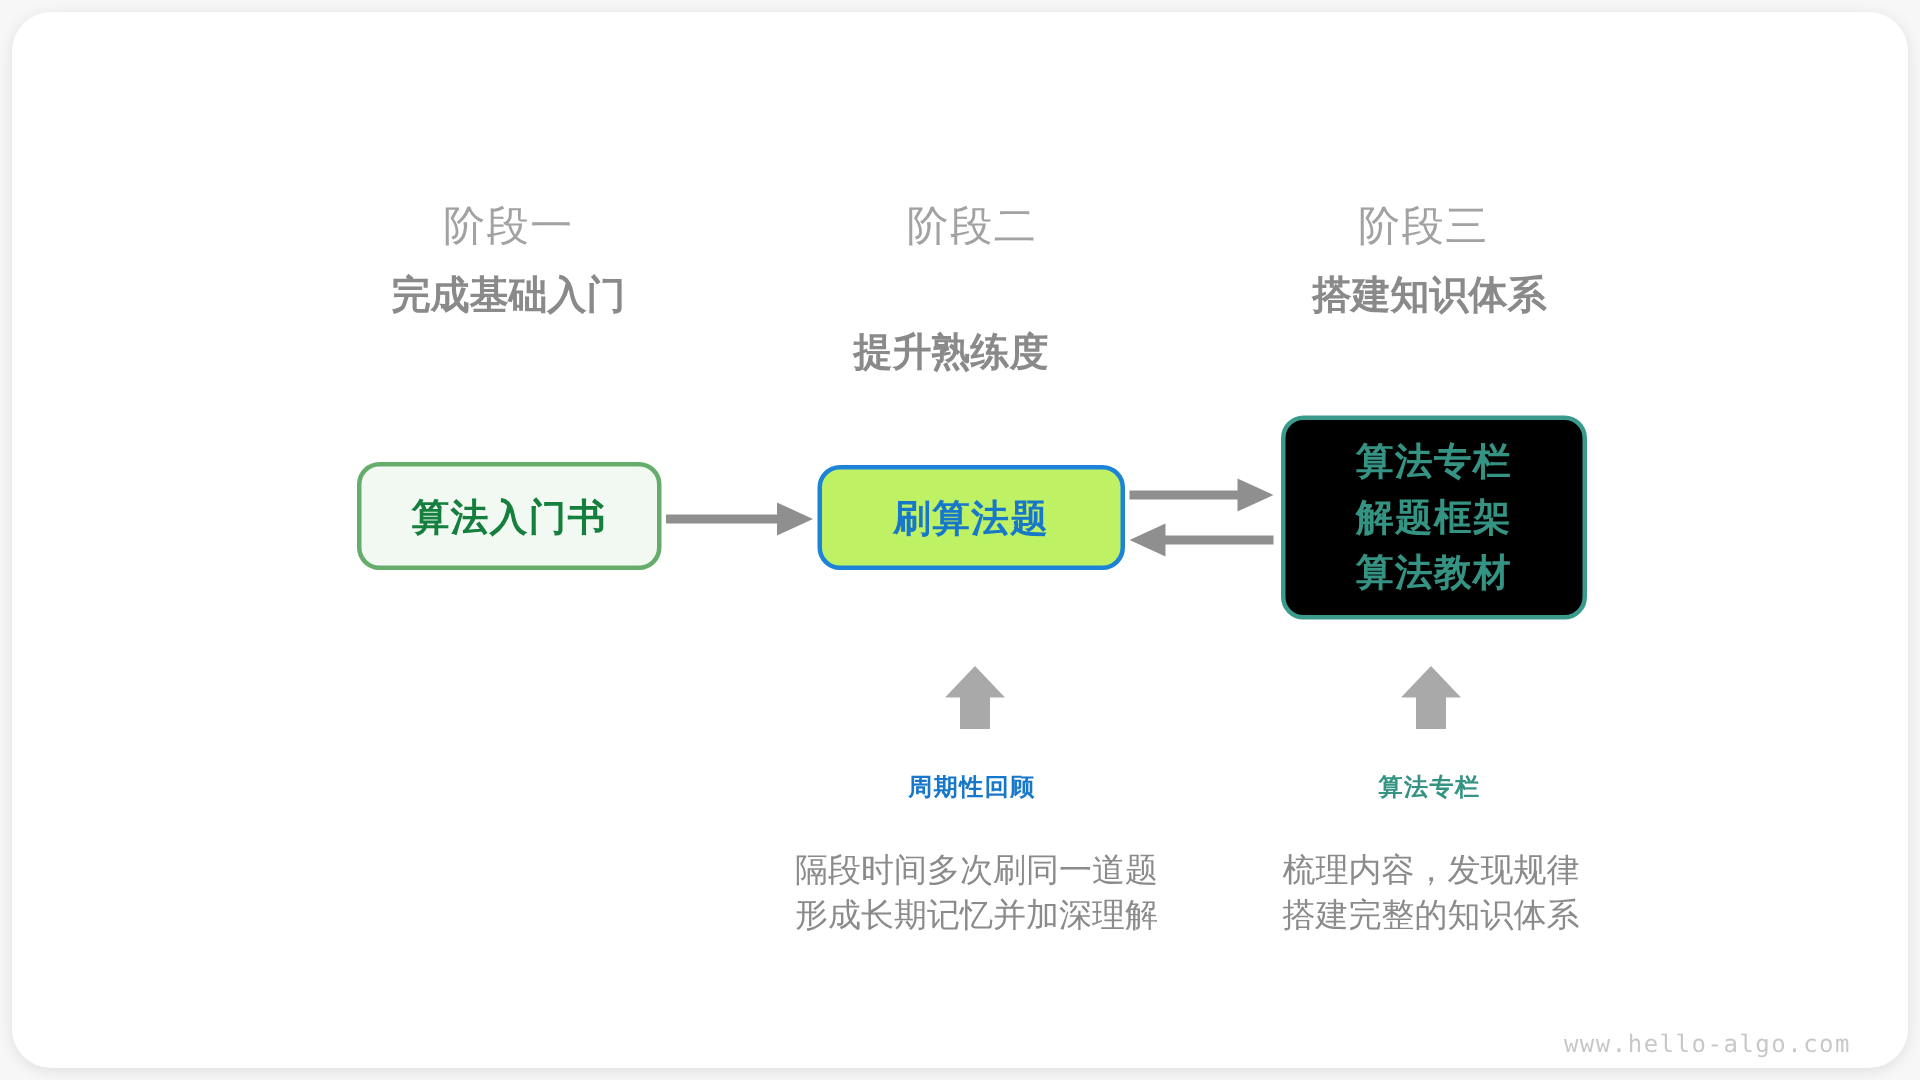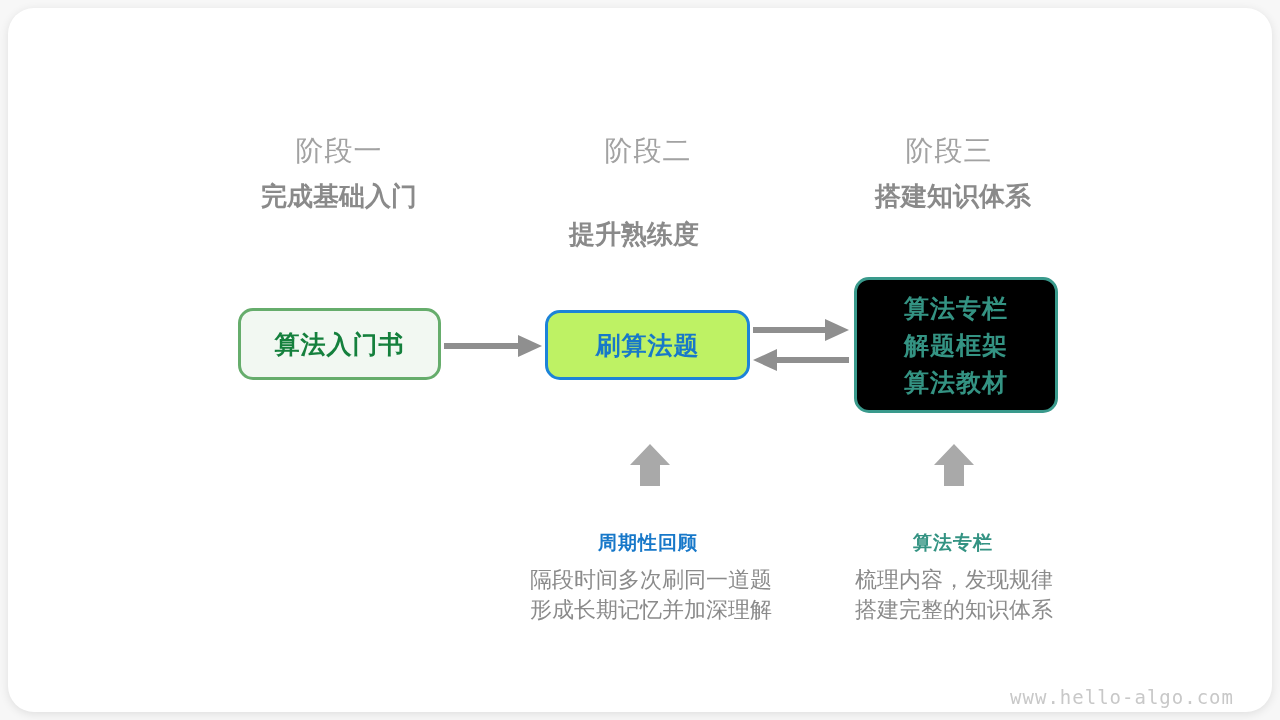--- a/index.html
+++ b/index.html
@@ -83,23 +83,23 @@
 
   .arrow-layer {
     position: absolute;
     left: 0; top: 0;
     width: 1280px; height: 720px;
     pointer-events: none;
   }
 
   .note-title {
     position: absolute;
-    top: 522px;
+    top: 507px;
     width: 300px;
-    font-size: 19px;
+    font-size: 16px;
     font-weight: bold;
     text-align: center;
     letter-spacing: 1px;
   }
   #note-review-title   { left: 490px; color: #1778c9; }
   #note-summary-title  { left: 795px; color: #349383; }
 
   .note-desc {
     position: absolute;
     top: 557px;
@@ -110,21 +110,21 @@
     text-align: center;
   }
   #note-review-desc  { left: 463px; }
   #note-summary-desc { left: 766px; }
 
   .watermark {
     position: absolute;
     top: 678px;
     right: 38px;
     font-family: "DejaVu Sans Mono", "Liberation Mono", monospace;
-    font-size: 19px;
+    font-size: 16px;
     color: #c8c8c8;
     letter-spacing: 1px;
   }
 </style>
 </head>
 <body>
 
 <div class="canvas">
   <div class="card">
 

